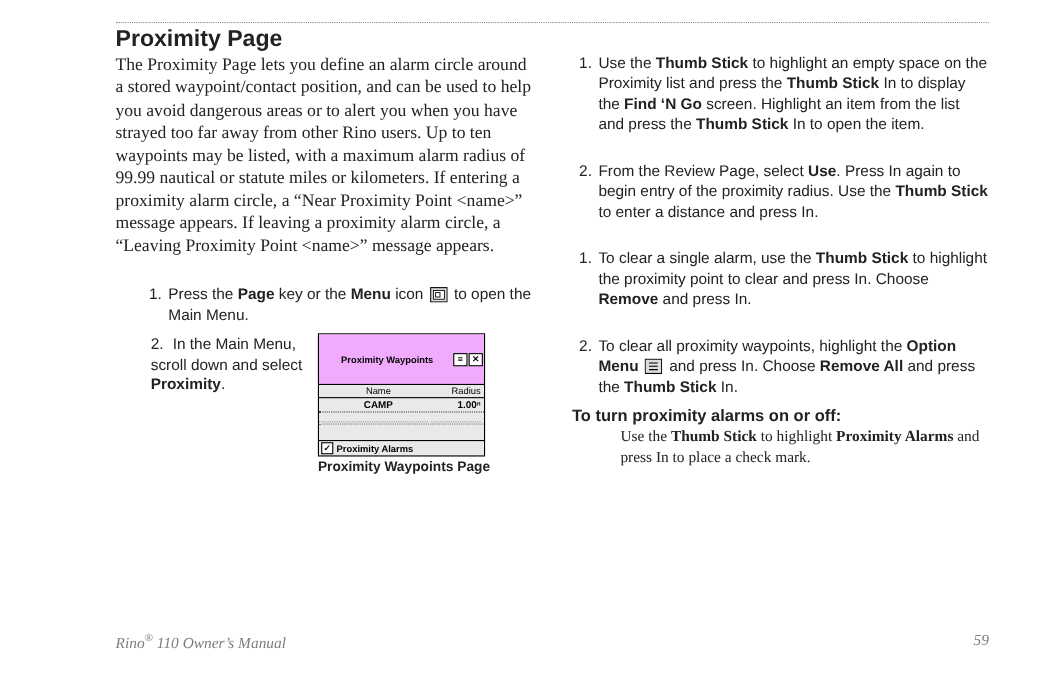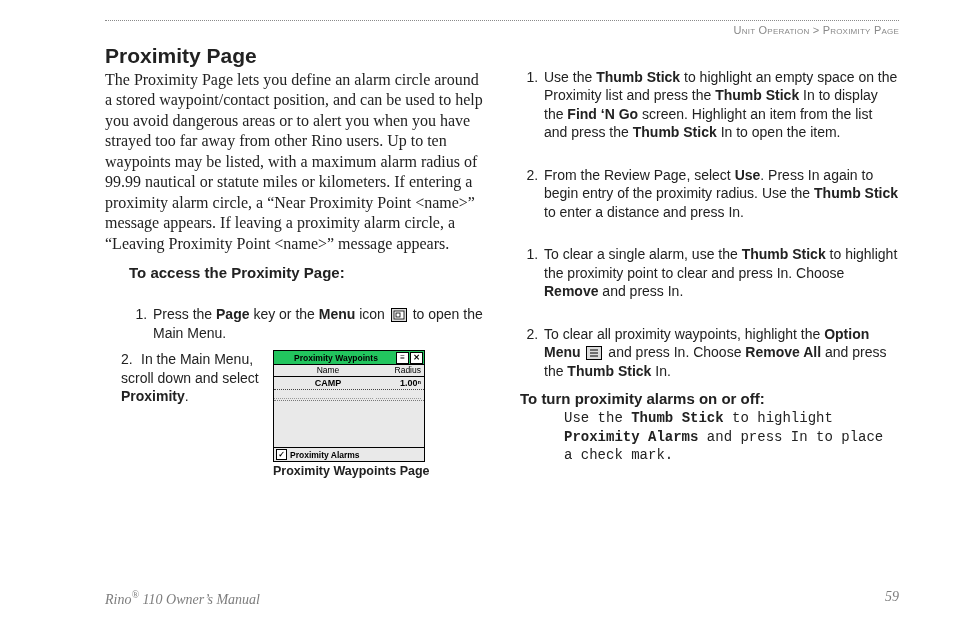--- a/index.html
+++ b/index.html
@@ -73,40 +73,40 @@
   ol.steps.col2 {
     margin-left: 0;
   }
   ol.steps li {
     margin-bottom: 6px;
     padding-left: 2px;
     margin-top: 24px;
   }
   ol.steps li .b { font-weight: bold; }
   .plain-step {
-    font-family: Liberation Mono, monospace;
+    font-family: Liberation Serif, serif;
     font-size: 14px;
     line-height: 1.32;
     margin: 0 0 20px 44px;
   }
   .plain-step .b { font-weight: bold; }
 
   
   .mini-icon {
     display: inline-block;
     vertical-align: -3px;
     margin: 0 2px;
   }
   .mini-icon svg { display: block; }
 
   
   .step2-wrap {
     display: flex;
     gap: 12px;
-    margin-left: 16px;
+    margin-left: 32px;
   }
   .step2-text {
     font-family: Arial, Helvetica, sans-serif;
     font-size: 14px;
     line-height: 1.32;
     min-width: 0;
   }
   .step2-text .num {
     display: inline-block;
     width: 20px;
@@ -132,24 +132,24 @@
     box-sizing: border-box;
     font-family: Arial, Helvetica, sans-serif;
     font-size: 9px;
     color: #000;
     display: flex;
     flex-direction: column;
   }
   .dev-title {
     display: flex;
     align-items: center;
-    background: #22c55e;
+    background: #f0abfc;
     border-bottom: 1px solid #000;
     height: 13px;
-    padding: 0 1px;
+    padding: 16px 1px;
     font-size: 8.5px;
     font-weight: bold;
   }
   .dev-title .tlabel { flex: 1; padding-left: 2px; }
   .dev-btn {
     width: 11px; height: 10px;
     border: 1px solid #000;
     margin-left: 1px;
     background: #fff;
     display: flex; align-items: center; justify-content: center;
@@ -189,47 +189,43 @@
     margin-right: 3px;
     background: #fff;
     display: flex; align-items: center; justify-content: center;
     font-size: 8px; line-height: 1;
   }
 
   .footer {
     position: absolute;
     left: 105px;
     right: 55px;
-    bottom: 13px;
+    bottom: 27px;
     display: flex;
     justify-content: space-between;
     font-style: italic;
     color: #7d7d7d;
     font-size: 14px;
     font-family: "Times New Roman", Times, serif;
   }
   .footer .reg { font-style: italic; font-size: 10px; vertical-align: super; }
 </style>
 </head>
 <body>
 
 <div class="page">
 
   <hr class="dotted-rule">
-  <div class="breadcrumb">
-    <span>Unit Operation</span><span> &gt; </span><span>Proximity Page</span>
-  </div>
 
   <div class="columns">
 
     <div class="col">
       <h1 class="title">Proximity Page</h1>
       <p class="body">The Proximity Page lets you define an alarm circle around a stored waypoint/contact position, and can be used to help you avoid dangerous areas or to alert you when you have strayed too far away from other Rino users. Up to ten waypoints may be listed, with a maximum alarm radius of 99.99 nautical or statute miles or kilometers. If entering a proximity alarm circle, a “Near Proximity Point &lt;name&gt;” message appears. If leaving a proximity alarm circle, a “Leaving Proximity Point &lt;name&gt;” message appears.</p>
 
-      <div class="sect-head">To access the Proximity Page:</div>
       <ol class="steps">
         <li>
           <span>Press the </span><span class="b">Page</span><span> key or the </span><span class="b">Menu</span><span> icon </span><span class="mini-icon"><svg width="16" height="14">
                 <rect x="0.5" y="0.5" width="15" height="13" fill="#ddd" stroke="#000"></rect>
                 <rect x="3" y="3" width="10" height="8" fill="#fff" stroke="#000" stroke-width="0.8"></rect>
                 <rect x="5" y="5" width="4" height="4" fill="#fff" stroke="#000" stroke-width="0.8"></rect>
               </svg></span><span> to open the Main Menu.</span>
         </li>
       </ol>
 

